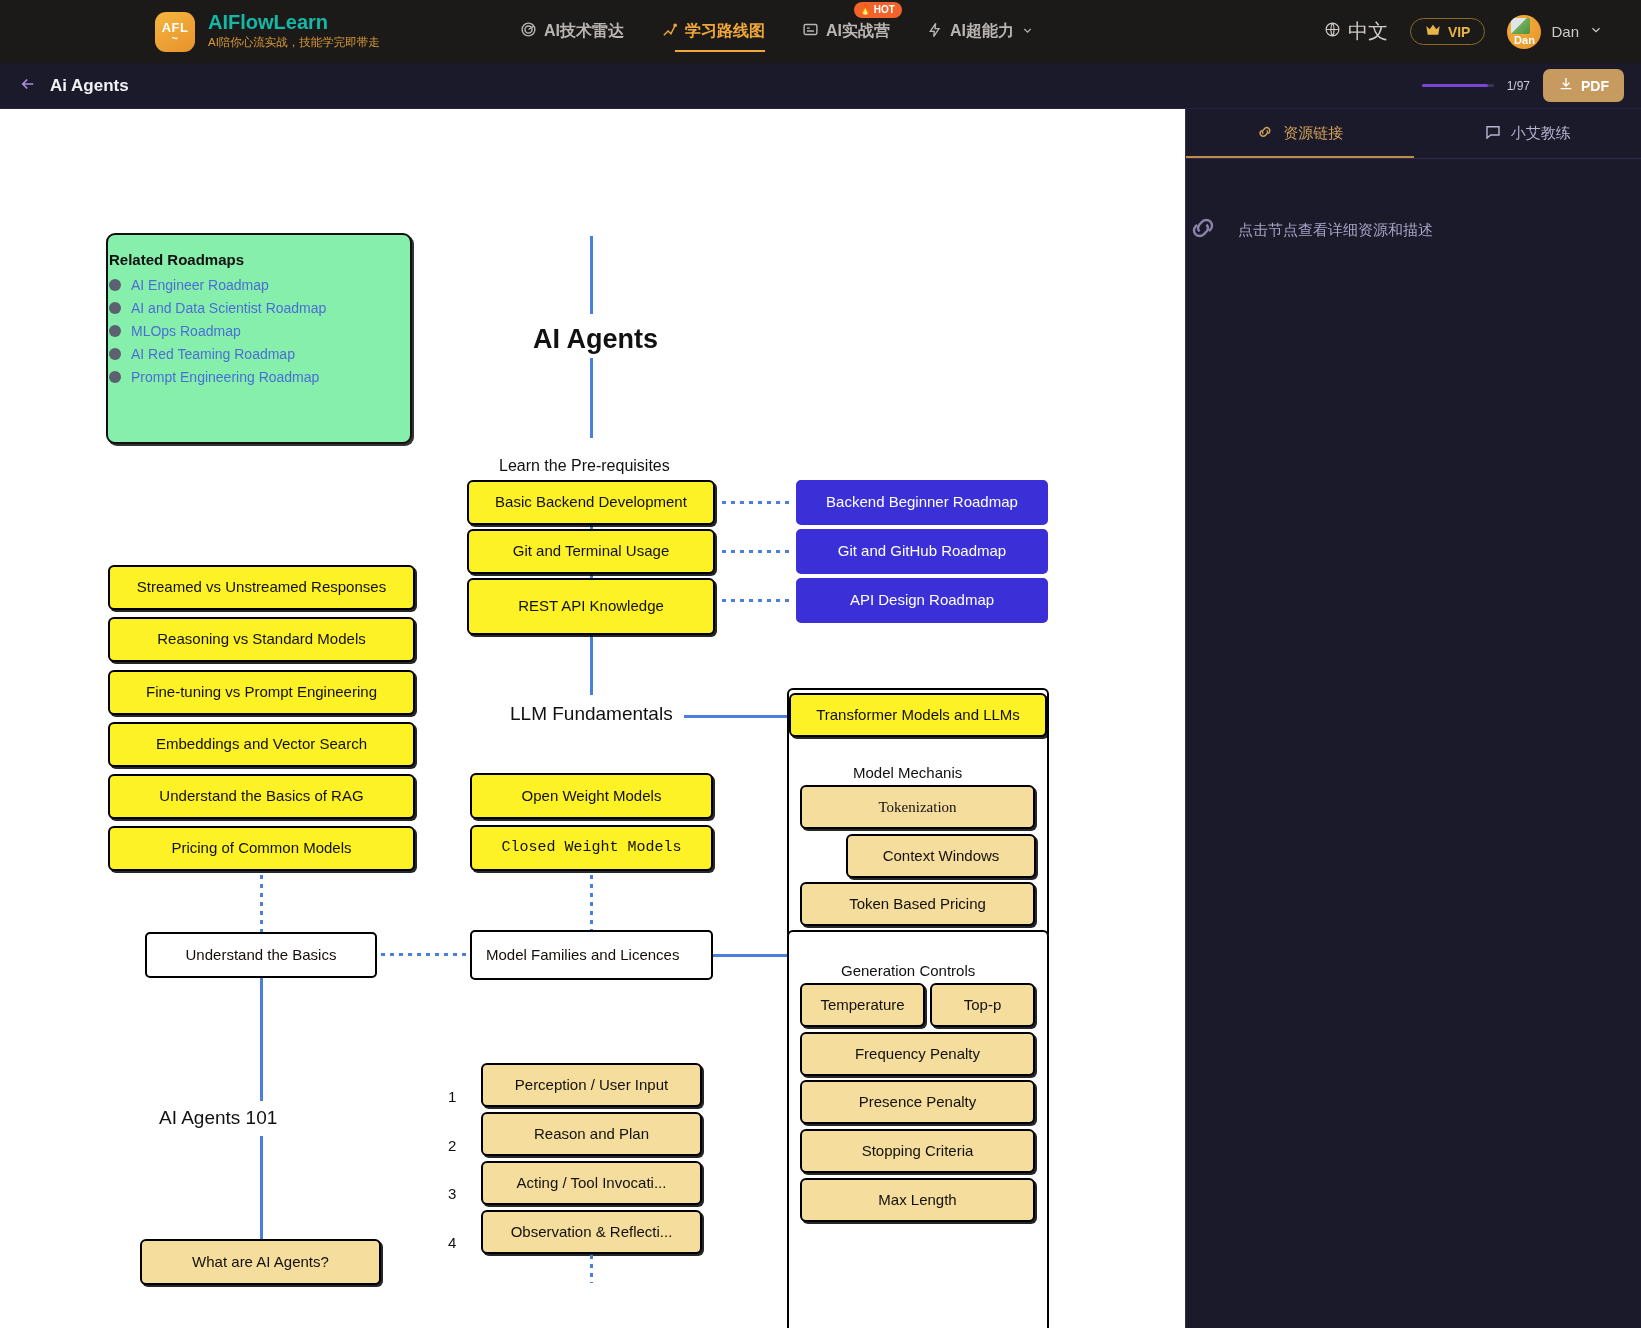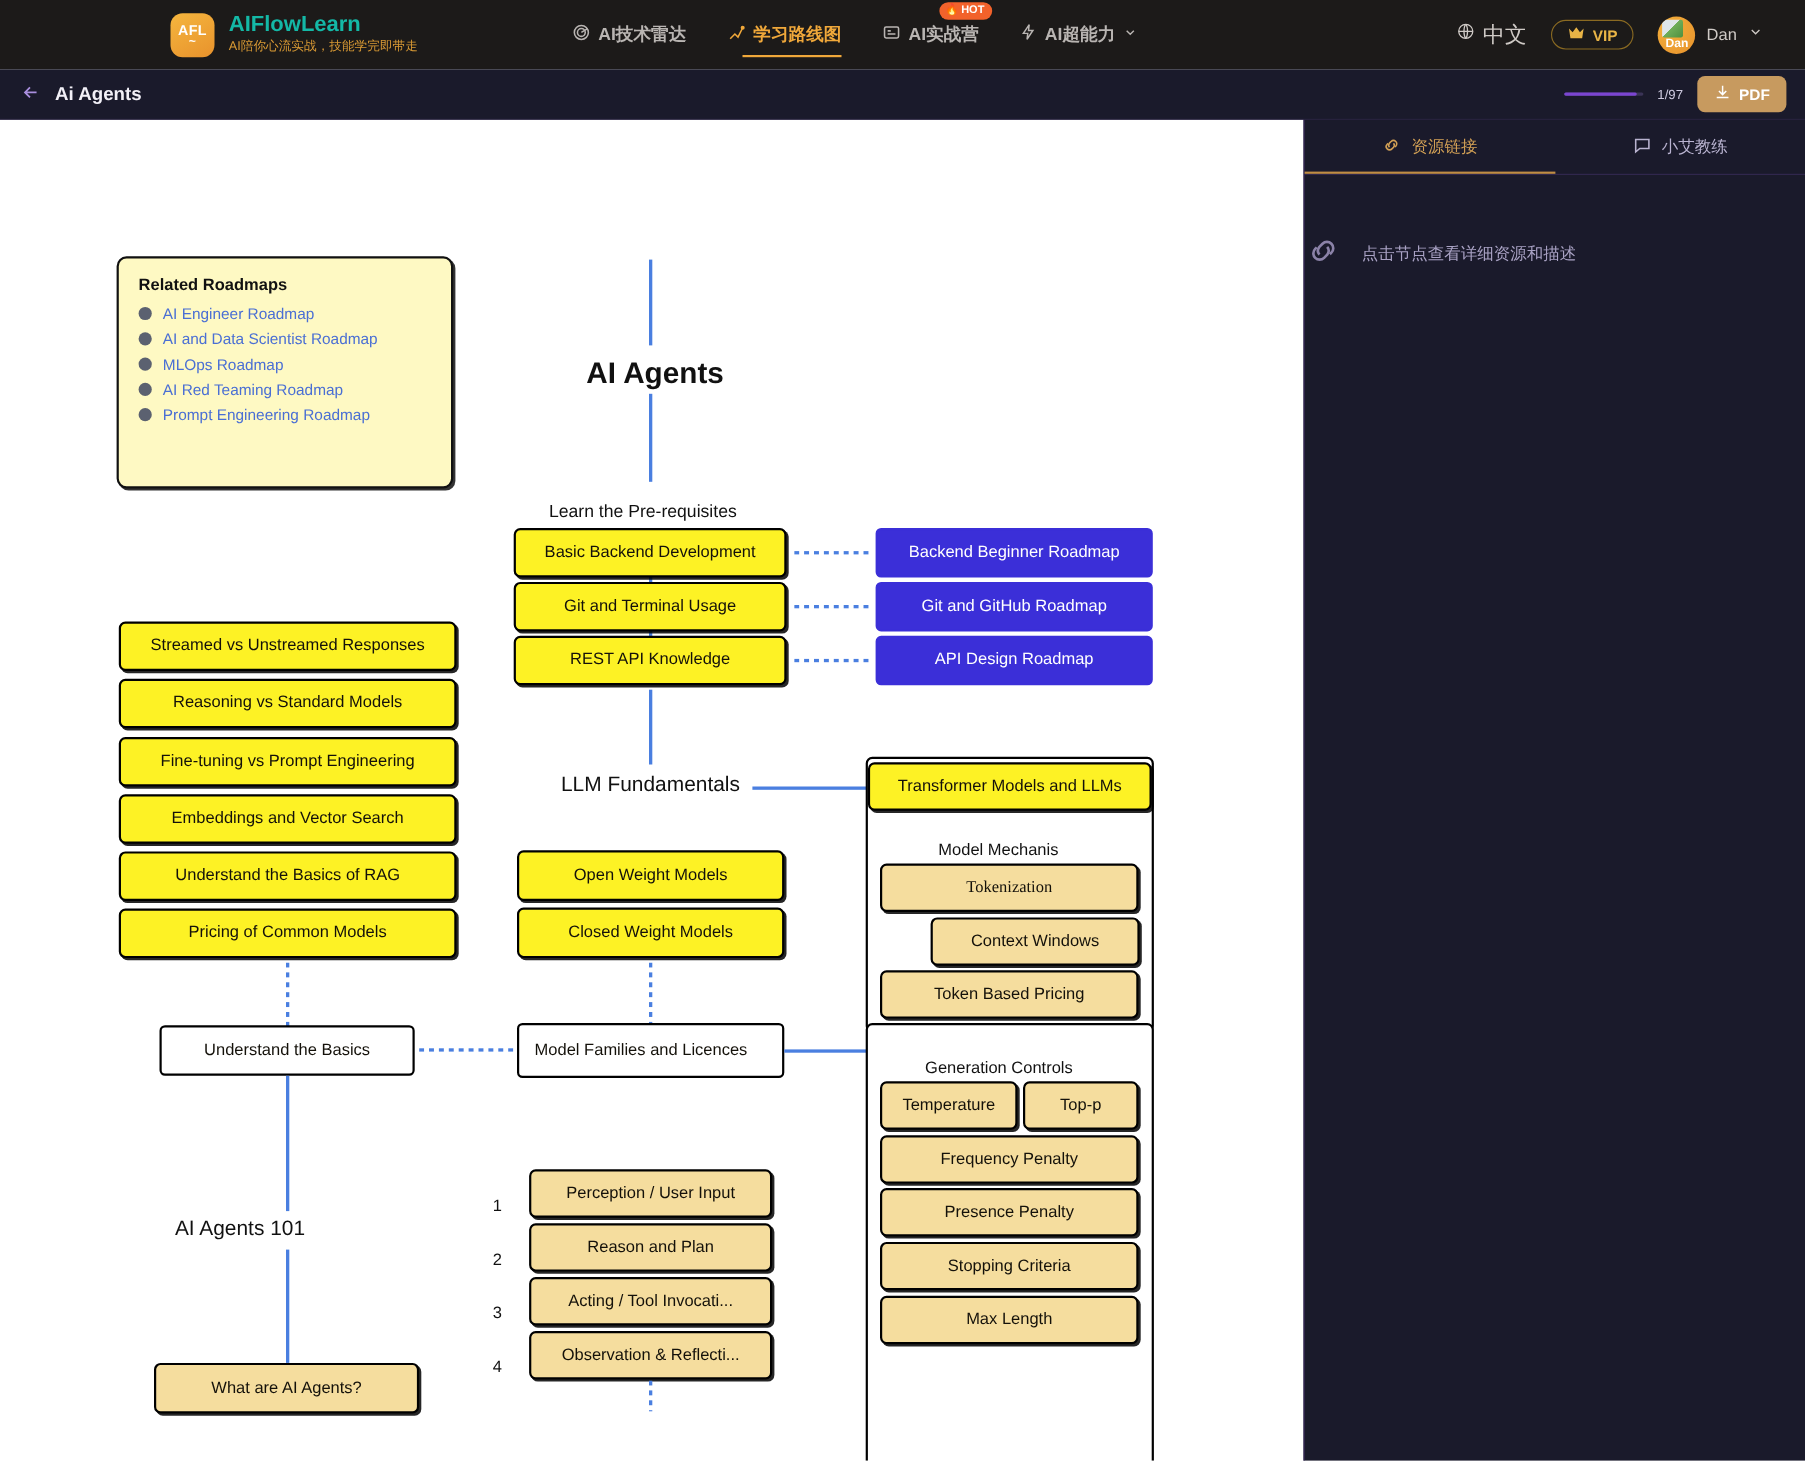--- a/index.html
+++ b/index.html
@@ -148,23 +148,23 @@
   .vdots { position: absolute; width: 3px;
     background-image: linear-gradient(#4a7fe0 48%, transparent 48%);
     background-size: 3px 9px; }
   .hdots { position: absolute; height: 3px;
     background-image: linear-gradient(to right, #4a7fe0 48%, transparent 48%);
     background-size: 9px 3px; }
 
   
   .rr-card {
     position: absolute; left: 106px; top: 233px; width: 306px; height: 211px;
-    background: #fef9c3; border: 2.5px solid #111; border-radius: 9px;
+    background: #86efac; border: 2.5px solid #111; border-radius: 9px;
     box-shadow: 2px 2px 0 rgba(0,0,0,.8);
-    padding: 16px 18px;
+    padding: 16px 1px;
   }
   .rr-title { font-size: 15px; font-weight: bold; color: #111; margin-bottom: 9px; }
   .rr-item { display: flex; align-items: center; gap: 10px; margin-bottom: 7px; cursor: pointer; }
   .rr-dot { width: 12px; height: 12px; border-radius: 50%; background: #5b6170; flex: none; }
   .rr-link { color: #4a6fd4; font-size: 14px; }
 </style>
 </head>
 <body>
 
 <div id="app">
@@ -322,42 +322,42 @@
     <div class="vline" style="left:590px; top:249px;  height:80px;"></div>
     <div class="vline" style="left:590px; top:396px;  height:110px;"></div>
     <div class="vline" style="left:590px; top:518px;  height:68px;"></div>
 
     <div class="label big" style="left:533px; top:215px;">AI Agents</div>
 
     <div class="label" style="left:499px; top:348px;">Learn the Pre-requisites</div>
 
     <div class="node yellow" style="left:467px; top:371px; width:248px; height:45px;">Basic Backend Development</div>
     <div class="node yellow" style="left:467px; top:420px; width:248px; height:45px;">Git and Terminal Usage</div>
-    <div class="node yellow" style="left:467px; top:469px; width:248px; height:45px;">REST API Knowledge</div>
+    <div class="node yellow" style="left:467px; top:469px; width:248px; height:57px;">REST API Knowledge</div>
 
     <div class="node blue" style="left:796px; top:371px; width:252px; height:45px;">Backend Beginner Roadmap</div>
     <div class="node blue" style="left:796px; top:420px; width:252px; height:45px;">Git and GitHub Roadmap</div>
     <div class="node blue" style="left:796px; top:469px; width:252px; height:45px;">API Design Roadmap</div>
 
     <div class="hdots" style="left:722px; top:392px; width:70px;"></div>
     <div class="hdots" style="left:722px; top:441px; width:70px;"></div>
     <div class="hdots" style="left:722px; top:490px; width:70px;"></div>
 
     <div class="label mid" style="left:510px; top:594px;">LLM Fundamentals</div>
     <div class="hline" style="left:684px; top:606px; width:106px;"></div>
 
     <div class="node yellow" style="left:108px; top:456px; width:307px; height:45px;">Streamed vs Unstreamed Responses</div>
     <div class="node yellow" style="left:108px; top:508px; width:307px; height:45px;">Reasoning vs Standard Models</div>
     <div class="node yellow" style="left:108px; top:561px; width:307px; height:45px;">Fine-tuning vs Prompt Engineering</div>
     <div class="node yellow" style="left:108px; top:613px; width:307px; height:45px;">Embeddings and Vector Search</div>
     <div class="node yellow" style="left:108px; top:665px; width:307px; height:45px;">Understand the Basics of RAG</div>
     <div class="node yellow" style="left:108px; top:717px; width:307px; height:45px;">Pricing of Common Models</div>
 
     <div class="node yellow" style="left:470px; top:664px; width:243px; height:46px;">Open Weight Models</div>
-    <div class="node yellow" style="left:470px; top:716px; width:243px; height:46px;">Closed Weight Models</div>
+    <div class="node yellow" style="left:470px; top:716px; width:243px; height:46px;font-family:Liberation Mono, monospace;">Closed Weight Models</div>
 
     <div class="vdots" style="left:260px; top:766px; height:60px;"></div>
     <div class="vdots" style="left:590px; top:766px; height:60px;"></div>
 
     <div class="node white" style="left:145px; top:823px; width:232px; height:46px;">Understand the Basics</div>
     <div class="node white left-align" style="left:470px; top:821px; width:243px; height:50px;">Model Families and Licences</div>
 
     <div class="hdots" style="left:381px; top:844px; width:86px;"></div>
     <div class="hline" style="left:713px; top:845px; width:76px;"></div>
 

